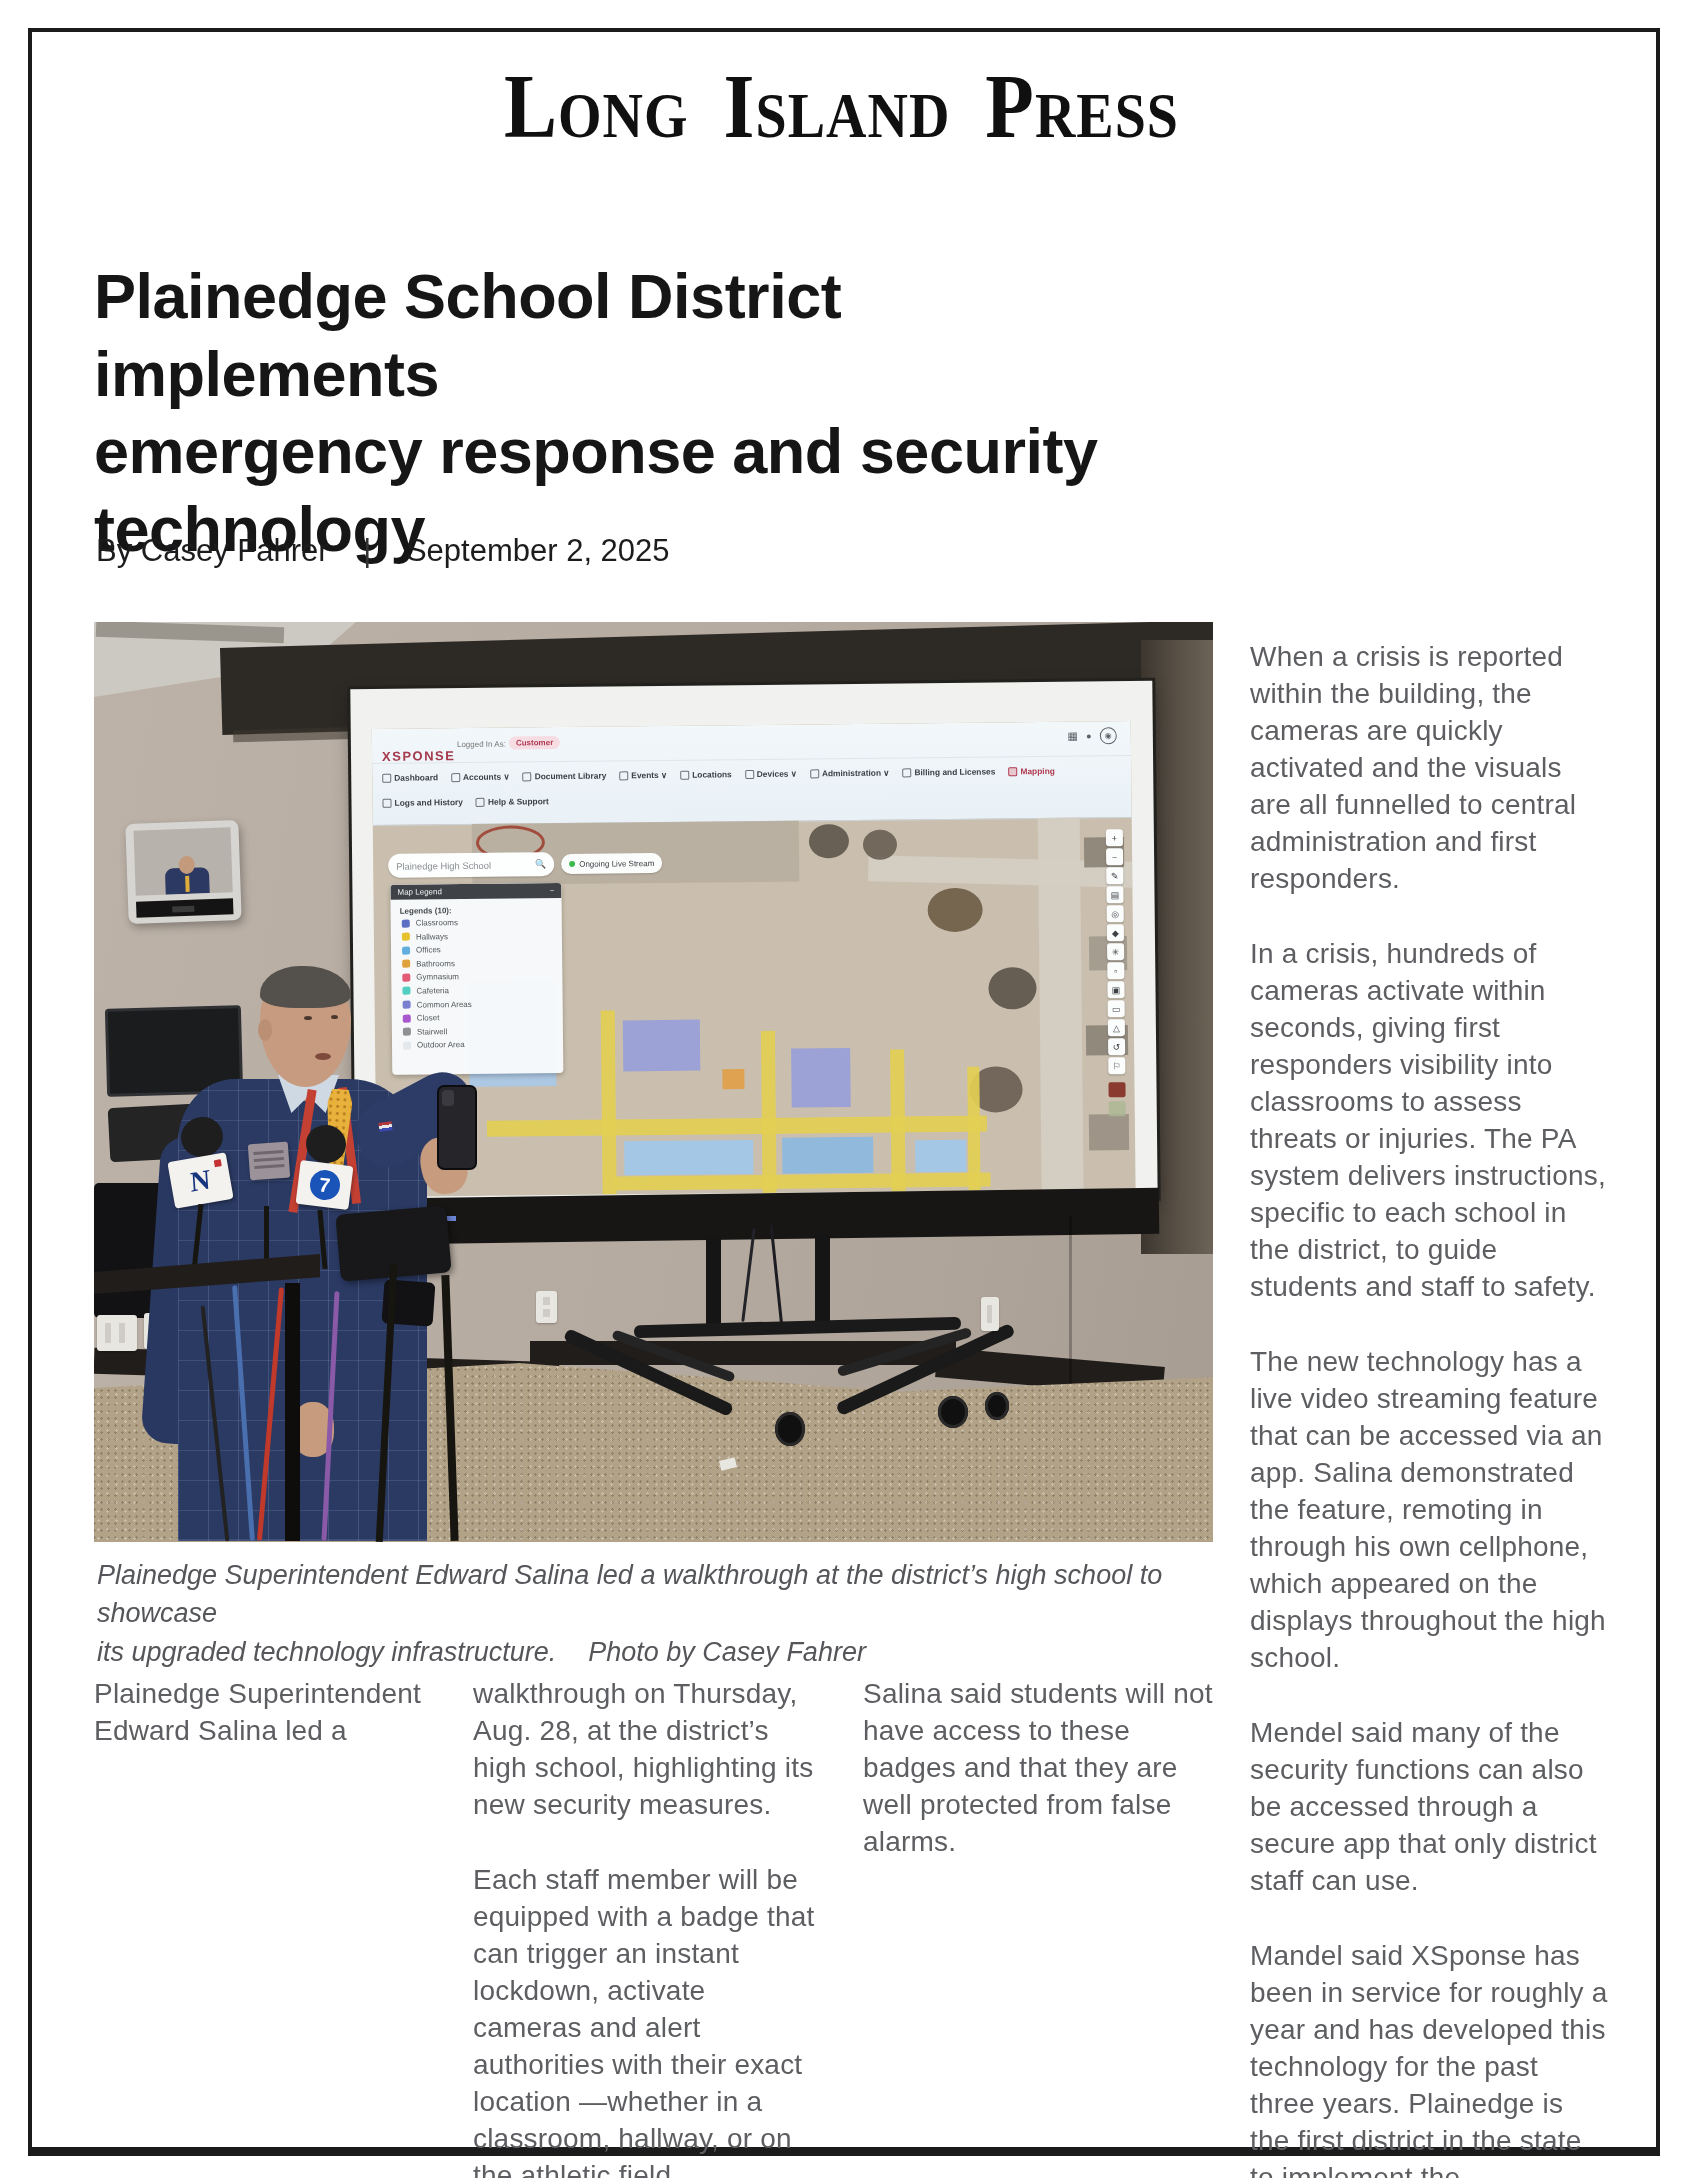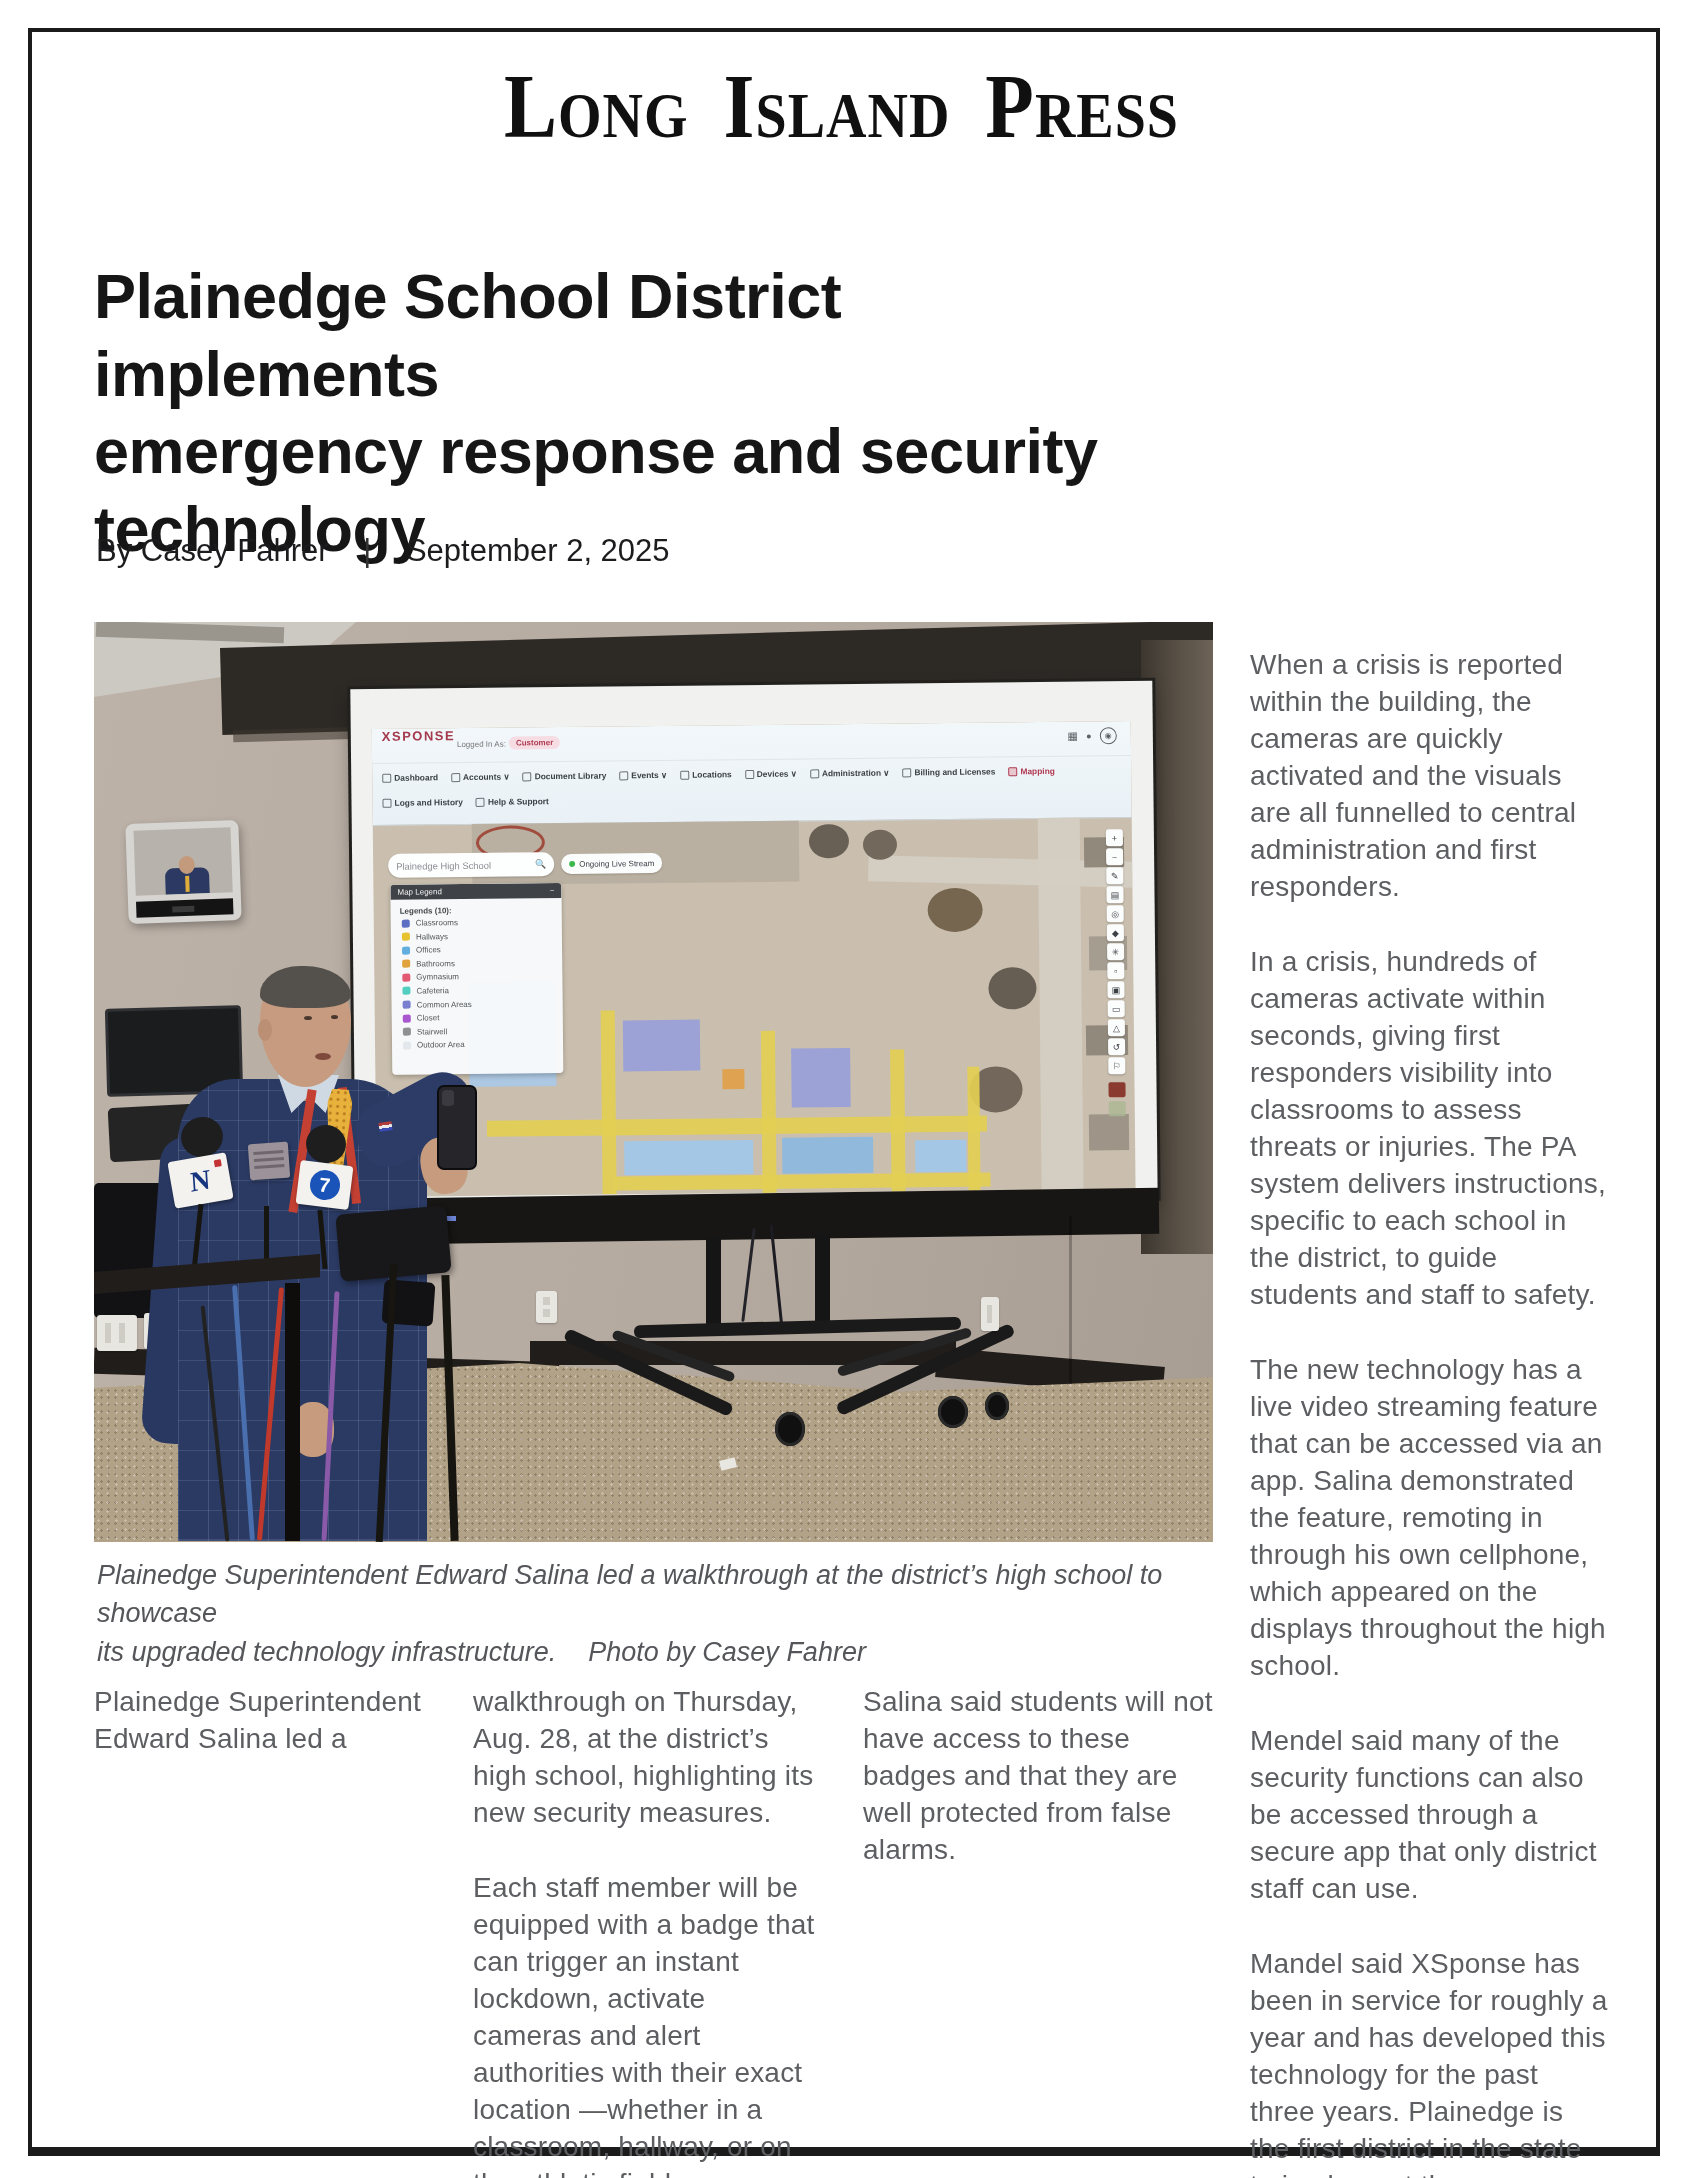--- a/index.html
+++ b/index.html
@@ -16,21 +16,21 @@
   .headline{position:absolute;left:94px;top:216px;width:1109px;
     font-size:63px;line-height:1.23;font-weight:700;color:#161616;
     letter-spacing:-0.5px;white-space:pre-line;}
   .byline{position:absolute;left:96px;top:533px;font-size:31px;color:#1c1c1e;}
   .byline .sep{margin:0 26px;color:#333;font-weight:400;}
   
   .caption{position:absolute;left:97px;top:1556px;width:1119px;font-size:27px;
     line-height:1.42;color:#55565a;font-style:italic;white-space:pre-line;}
   .caption .credit{margin-left:32px;}
   .col{position:absolute;font-size:28px;line-height:37px;color:#5d5e61;letter-spacing:0.2px;}
-  .col p{margin:8px 0 38px 0;}
+  .col p{margin:0 0 38px 0;}
   .col1{left:94px;top:1675px;width:342px;}
   .col2{left:473px;top:1675px;width:347px;}
   .col3{left:863px;top:1675px;width:356px;}
   .col4{left:1250px;top:638px;width:358px;}
   
   .photo{position:absolute;left:94px;top:622px;width:1119px;height:920px;overflow:hidden;
     background:linear-gradient(100deg,#bcb2a8 0%,#b5aaa0 55%,#a89d93 100%);}
   .abs{position:absolute;}
   
   .ceiling{left:0;top:0;width:262px;height:79px;background:#ccc9c2;
@@ -44,21 +44,21 @@
   
   .screen-surface{left:259px;top:63px;width:802px;height:517px;background:#f1f2ef;
     transform:rotate(-0.6deg);box-shadow:0 0 0 3px #23211e,0 8px 18px rgba(0,0,0,.35);}
   .screen-bottom-bar{left:166px;top:572px;width:899px;height:46px;background:#171614;transform:rotate(-0.8deg);}
   .screen-led{left:348px;top:594px;width:14px;height:5px;background:#6e86d8;}
   
   .app{position:absolute;left:21px;top:40px;width:759px;height:468px;background:#cabfae;overflow:hidden;
     font-family:"Liberation Sans",sans-serif;}
   .app-header{position:absolute;left:0;top:0;width:759px;height:96px;
     background:linear-gradient(180deg,#f2f7fa 0%,#e9f1f6 100%);border-bottom:1px solid #ccd4d9;}
-  .app-logo{position:absolute;left:10px;top:0;font-size:13px;font-weight:700;color:#a43a4c;letter-spacing:1.5px;}
+  .app-logo{position:absolute;left:10px;top:20px;font-size:13px;font-weight:700;color:#a43a4c;letter-spacing:1.5px;}
   .logged-label{position:absolute;left:85px;top:12px;font-size:8px;color:#777;}
   .customer-pill{position:absolute;left:137px;top:9px;padding:2px 7px;font-size:8px;font-weight:700;
     color:#b03a52;background:#f6dde3;border-radius:8px;}
   .hdr-icons{position:absolute;right:14px;top:6px;display:flex;align-items:center;gap:9px;color:#5a6167;}
   .hdr-icons .grid{font-size:11px;}
   .hdr-icons .dot{width:4px;height:4px;border-radius:50%;background:#5a6167;}
   .hdr-icons .avatar{width:15px;height:15px;border:1.2px solid #5a6167;border-radius:50%;
     font-size:8px;display:flex;align-items:center;justify-content:center;}
   .hdr-rule{position:absolute;left:0;top:34px;width:759px;height:1px;background:#dfe6ea;}
   .nav-row{position:absolute;left:10px;display:flex;gap:13px;align-items:center;}

